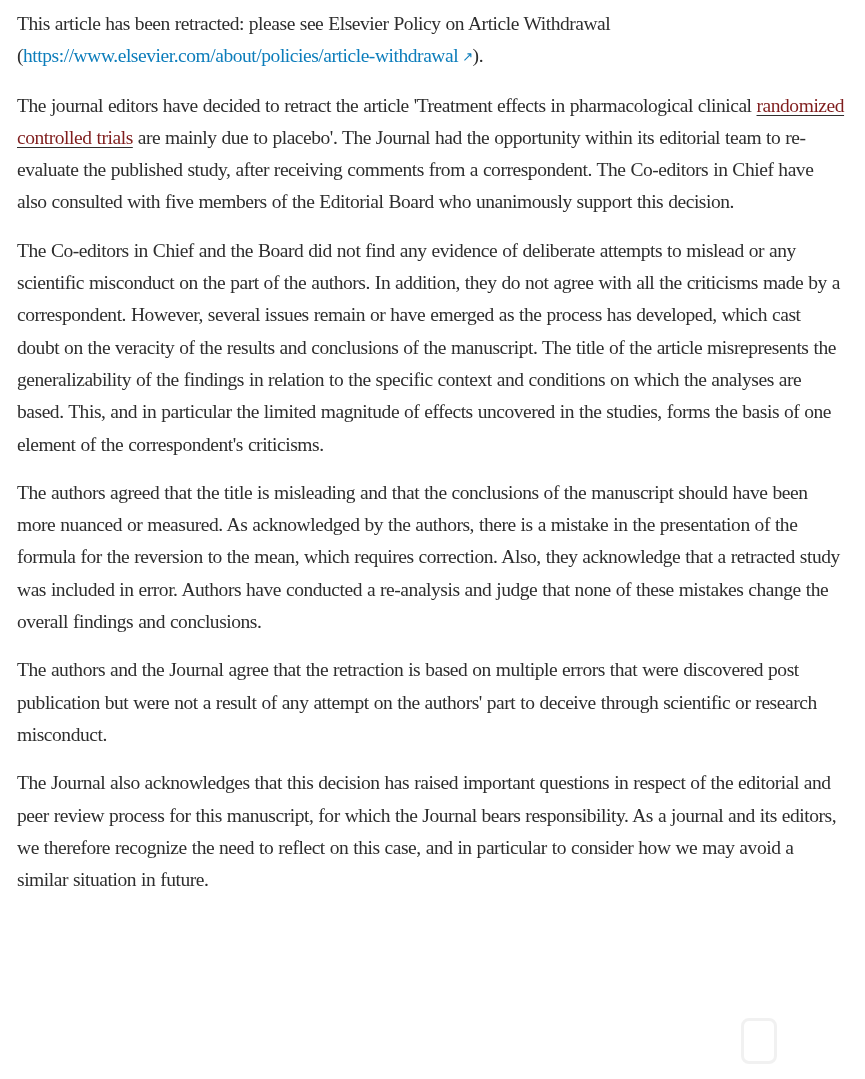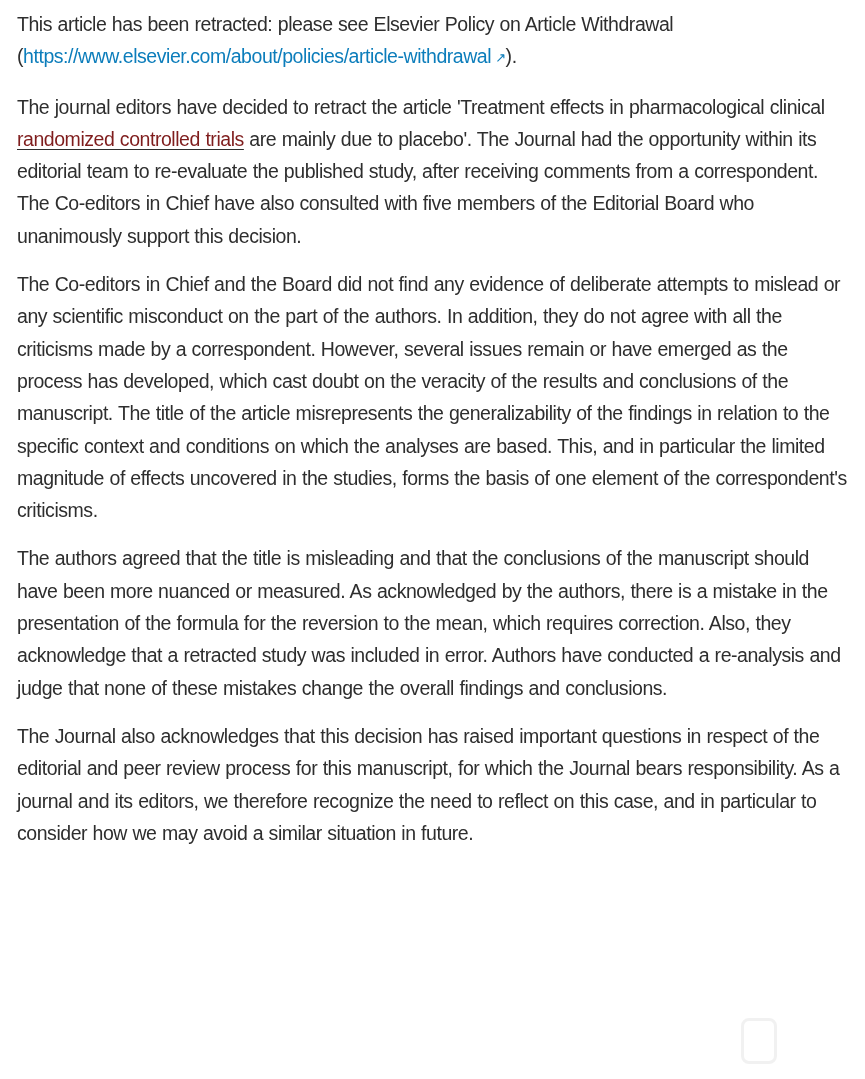--- a/index.html
+++ b/index.html
@@ -20,20 +20,21 @@
       width: 830px;
       font-family: "Liberation Sans Narrow", "Liberation Sans", sans-serif;
       font-size: 19.5px;
       line-height: 32.3px;
       color: #2e2e2e;
       letter-spacing: -0.45px;
       word-spacing: 0.5px;
     }
     .para {
       margin: 0 0 16px 0;
+      font-family: Liberation Serif, serif;
     }
     .link {
       color: #0c7dbb;
       text-decoration: none;
     }
     .ext-icon {
       display: inline-block;
       font-size: 13px;
       color: #0c7dbb;
       margin-left: 4px;
@@ -77,20 +78,21 @@
   </p>
 
   <p class="para">
     <span>The journal editors have decided to retract the article 'Treatment effects in pharmacological clinical </span><a class="underlined" href="#">randomized controlled trials</a><span> are mainly due to placebo'. The Journal had the opportunity within its editorial team to re-evaluate the published study, after receiving comments from a correspondent. The Co-editors in Chief have also consulted with five members of the Editorial Board who unanimously support this decision.</span>
   </p>
 
   <p class="para">The Co-editors in Chief and the Board did not find any evidence of deliberate attempts to mislead or any scientific misconduct on the part of the authors. In addition, they do not agree with all the criticisms made by a correspondent. However, several issues remain or have emerged as the process has developed, which cast doubt on the veracity of the results and conclusions of the manuscript. The title of the article misrepresents the generalizability of the findings in relation to the specific context and conditions on which the analyses are based. This, and in particular the limited magnitude of effects uncovered in the studies, forms the basis of one element of the correspondent's criticisms.</p>
 
   <p class="para">The authors agreed that the title is misleading and that the conclusions of the manuscript should have been more nuanced or measured. As acknowledged by the authors, there is a mistake in the presentation of the formula for the reversion to the mean, which requires correction. Also, they acknowledge that a retracted study was included in error. Authors have conducted a re-analysis and judge that none of these mistakes change the overall findings and conclusions.</p>
 
+  <p class="para">The authors and the Journal agree that the retraction is based on multiple errors that were discovered post publication but were not a result of any attempt on the authors' part to deceive through scientific or research misconduct.</p>
 
   <p class="para">The Journal also acknowledges that this decision has raised important questions in respect of the editorial and peer review process for this manuscript, for which the Journal bears responsibility. As a journal and its editors, we therefore recognize the need to reflect on this case, and in particular to consider how we may avoid a similar situation in future.</p>
 </div>
 
 <div class="watermark">
   <div class="wm-box"></div>
   <div class="wm-text"></div>
 </div>
 
 </body></html>

